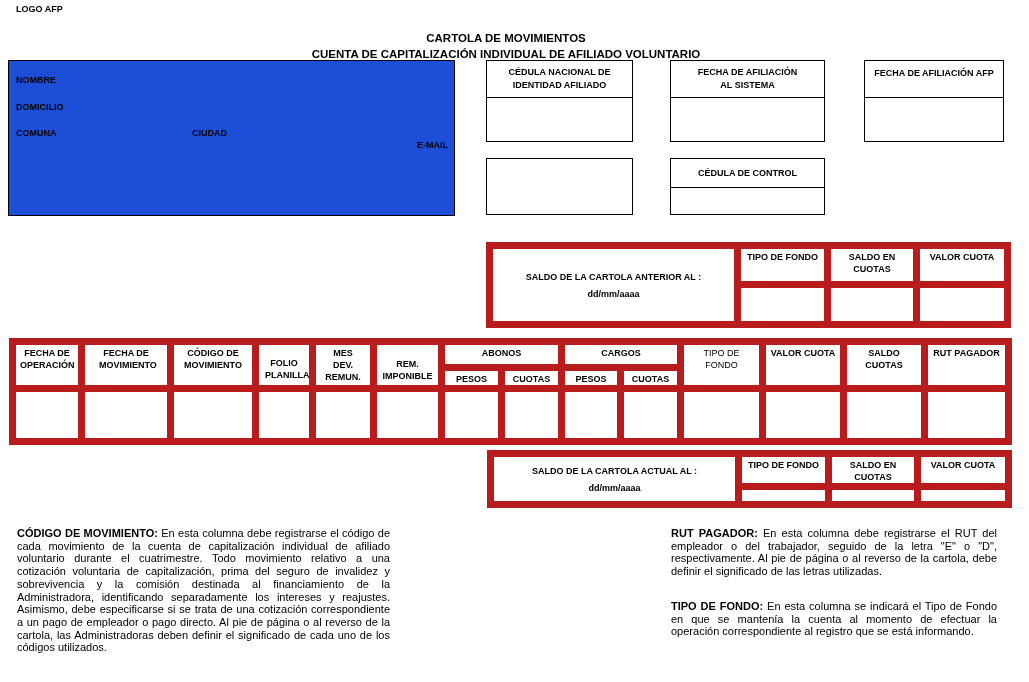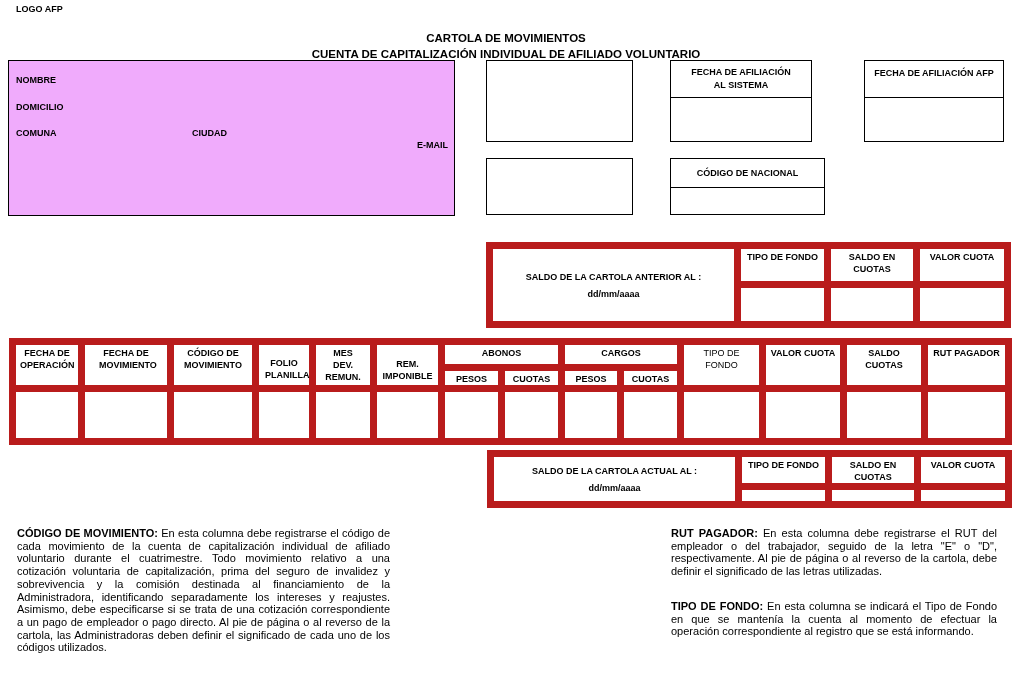--- a/index.html
+++ b/index.html
@@ -1,21 +1,21 @@
 <!DOCTYPE html>
 <html><head>
   <meta charset="utf-8">
   <style>
     * { box-sizing: border-box; margin: 0; padding: 0; }
     html, body { width: 1029px; height: 682px; background: #ffffff; overflow: hidden; }
     body { position: relative; font-family: "Liberation Sans", sans-serif; color: #000; font-weight: bold; font-size: 9.5px; }
     .abs { position: absolute; }
     .logo { left: 16px; top: 4px; font-size: 9px; }
     .title { left: 0; width: 1012px; top: 30px; text-align: center; font-size: 11.5px; line-height: 16px; }
-    .box { position: absolute; border: 1px solid #000; background: #f0abfc; }
+    .box { position: absolute; border: 1px solid #000; background: #1d4ed8; }
 
     
     .info-box { left: 8px; top: 60px; width: 447px; height: 156px; }
     .info-box .lbl { position: absolute; font-size: 9px; }
 
     
     .hbox { position: absolute; border: 1px solid #000; }
     .hbox .head { border-bottom: 1px solid #000; display: flex; align-items: center; justify-content: center; text-align: center; font-size: 9px; line-height: 13px; }
     .hbox .body { }
 
@@ -40,42 +40,43 @@
 
 <div class="box info-box">
   <span class="lbl" style="left:7px;top:14px;">NOMBRE</span>
   <span class="lbl" style="left:7px;top:41px;">DOMICILIO</span>
   <span class="lbl" style="left:7px;top:67px;">COMUNA</span>
   <span class="lbl" style="left:183px;top:67px;">CIUDAD</span>
   <span class="lbl" style="right:6px;top:67px;margin-top:12px;">E-MAIL</span>
 </div>
 
 <div class="hbox" style="left:486px;top:60px;width:147px;height:82px;">
+  <div class="head" style="height:37px;padding:0 14px;">CÉDULA NACIONAL DE IDENTIDAD AFILIADO</div>
   <div class="body" style="height:44px;"></div>
 </div>
 
-<div class="hbox" style="left:670px;top:60px;width:142px;height:82px;">
+<div class="hbox" style="left:670px;top:60px;width:155px;height:82px;">
   <div class="head" style="height:37px;flex-direction:column;">
     <span>FECHA DE AFILIACIÓN</span>
     <span>AL  SISTEMA</span>
   </div>
   <div class="body" style="height:44px;"></div>
 </div>
 
 <div class="hbox" style="left:864px;top:60px;width:140px;height:82px;">
   <div class="head" style="height:37px;align-items:flex-start;padding-top:6px;">FECHA DE AFILIACIÓN  AFP</div>
   <div class="body" style="height:44px;"></div>
 </div>
 
 <div class="hbox" style="left:486px;top:158px;width:147px;height:57px;">
   <div class="body" style="height:27px;"></div>
 </div>
 
 <div class="hbox" style="left:670px;top:158px;width:155px;height:57px;">
-  <div class="head" style="height:29px;">CÓDIGO DE NACIONAL</div>
+  <div class="head" style="height:29px;">CÉDULA DE CONTROL</div>
   <div class="body" style="height:27px;"></div>
 </div>
 
 <table style="left:486px;top:242px;width:518px;height:79px;">
   <colgroup>
       <col style="width:248px">
       <col style="width:90px">
       <col style="width:89px">
       <col style="width:91px">
     </colgroup>

